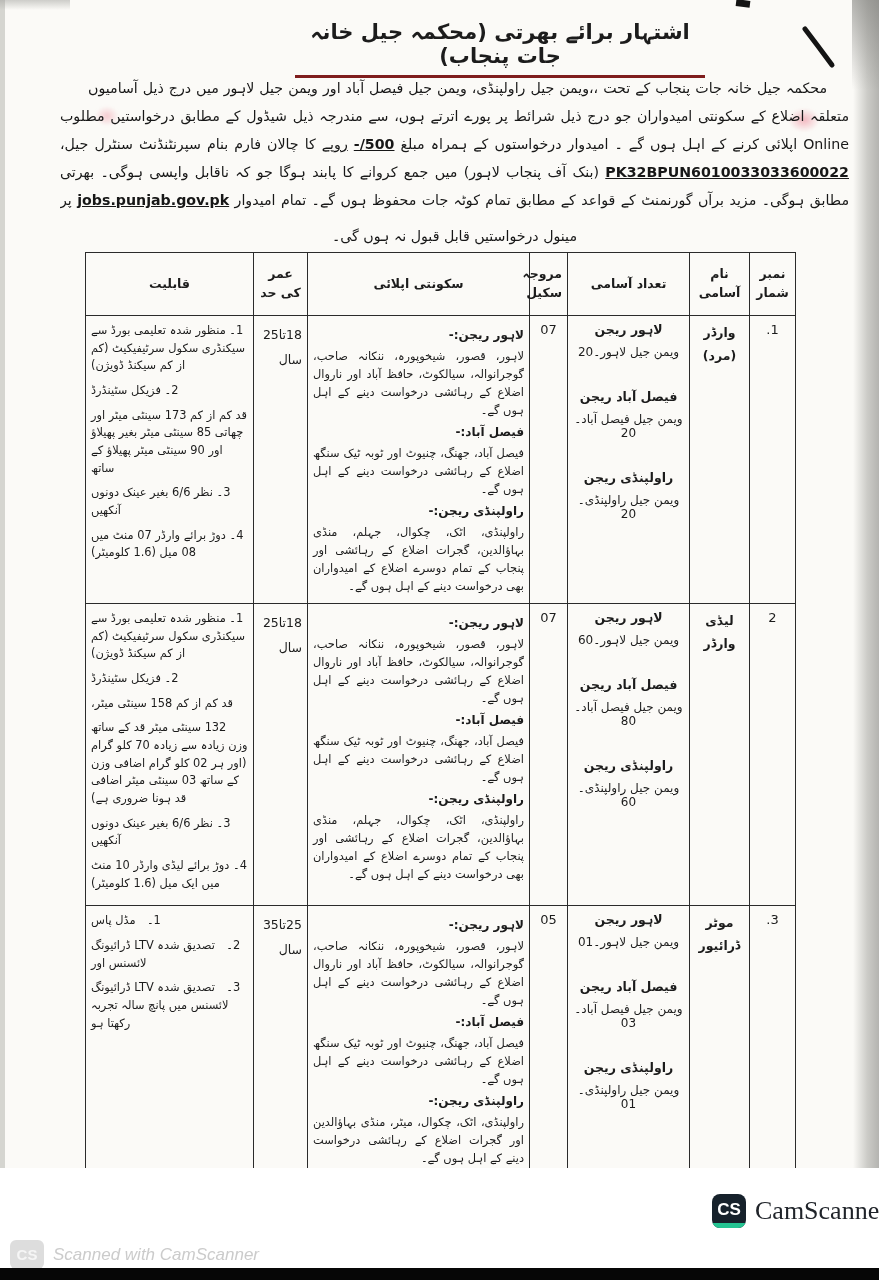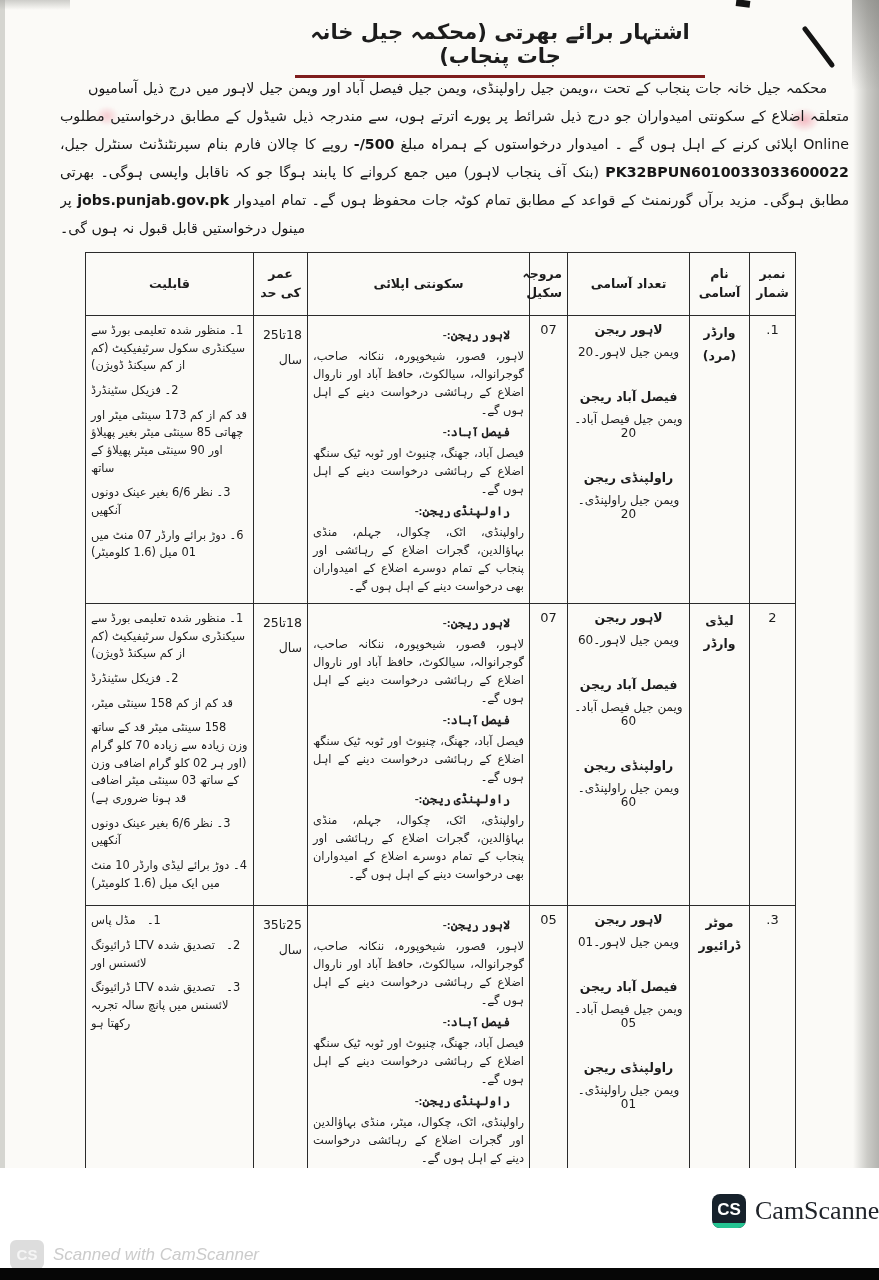--- a/index.html
+++ b/index.html
@@ -23,41 +23,41 @@
   .smudge.s2{left:95px;top:106px;width:24px;height:20px;
     background:radial-gradient(ellipse,rgba(236,128,146,.4),rgba(236,128,146,0) 70%);}
   
   .title-wrap{left:295px;top:20px;width:410px;text-align:center;}
   .title{display:inline-block;font-size:21px;font-weight:bold;direction:rtl;
     border-bottom:3px solid #7f1d1d;padding:0 6px 7px 6px;}
   
   .intro{left:60px;top:74px;width:789px;direction:rtl;font-size:14.2px;line-height:28px;color:#171717;}
   .pline{height:28px;white-space:nowrap;text-align:justify;}
   .pline.pjust{text-align:justify;text-align-last:justify;white-space:normal;overflow:hidden;}
-  .pline.plast{text-align:left;white-space:normal;}
+  .pline.plast{text-align:center;white-space:normal;margin-top:8px;}
   .latin{font-family:"DejaVu Sans",sans-serif;}
-  .u{}
+  .u{text-decoration:underline;}
   .b{font-weight:bold;}
   .ind1{padding:0 22px 0 28px;}
   
   table.jobs{left:85px;top:252px;position:absolute;width:710px;border-collapse:collapse;
     table-layout:fixed;direction:rtl;background:transparent;}
   table.jobs th,table.jobs td{border:1.6px solid #2b2b2b;vertical-align:top;padding:6px 5px;}
   table.jobs th{font-size:12.5px;font-weight:bold;text-align:center;vertical-align:middle;
     height:50px;line-height:1.5;}
   tr.r1{height:288px;} tr.r2{height:286px;} tr.r3{height:276px;}
   td.serial{text-align:center;font-size:13px;padding-top:10px;}
   td.post{text-align:center;font-size:12.5px;font-weight:bold;padding-top:10px;line-height:1.8;}
   td.vac{text-align:center;font-size:12px;padding-top:8px;}
   .vgroup{margin-bottom:30px;}
   .vregion{font-weight:bold;font-size:12.5px;margin-bottom:8px;}
   .vjail{font-size:12px;}
   td.scale{text-align:center;font-size:13px;padding-top:10px;margin-top:48px;}
   td.dist{font-size:11.4px;line-height:1.58;text-align:justify;padding:8px 8px;}
-  .dhead{font-weight:bold;font-size:12px;margin:4px 14px 2px;font-family:Liberation Serif, serif;}
+  .dhead{font-weight:bold;font-size:12px;margin:4px 0 2px;}
   .dtext{margin-bottom:2px;}
   td.age{text-align:right;font-size:12.5px;padding-top:10px;line-height:2;}
   td.qual{font-size:11.4px;line-height:1.55;text-align:left;padding:8px 7px;}
   .qitem{margin-bottom:7px;}
   
   .footer-band{left:0;top:1168px;width:879px;height:100px;background:#ffffff;}
   .cam-logo{left:712px;top:1194px;display:flex;align-items:center;gap:9px;}
   .cs-badge{width:34px;height:34px;background:#16212b;border-radius:8px;position:relative;overflow:hidden;
     display:flex;align-items:center;justify-content:center;}
   .cs-badge span{color:#ffffff;font-weight:bold;font-size:17px;font-family:"Liberation Sans",sans-serif;
@@ -148,72 +148,72 @@
           <div class="dtext">فیصل آباد، جھنگ، چنیوٹ اور ٹوبہ ٹیک سنگھ اضلاع کے رہائشی درخواست دینے کے اہل ہوں گے۔</div>
           <div class="dhead">راولپنڈی ریجن:-</div>
           <div class="dtext">راولپنڈی، اٹک، چکوال، جہلم، منڈی بہاؤالدین، گجرات اضلاع کے رہائشی اور پنجاب کے تمام دوسرے اضلاع کے امیدواران بھی درخواست دینے کے اہل ہوں گے۔</div>
         </td>
         <td class="age">18تا25 سال</td>
         <td class="qual">
           <div class="qitem">1۔ منظور شدہ تعلیمی بورڈ سے سیکنڈری سکول سرٹیفیکیٹ (کم از کم سیکنڈ ڈویژن)</div>
           <div class="qitem">2۔ فزیکل سٹینڈرڈ</div>
           <div class="qitem">قد کم از کم 173 سینٹی میٹر اور چھاتی 85 سینٹی میٹر بغیر پھیلاؤ اور 90 سینٹی میٹر پھیلاؤ کے ساتھ</div>
           <div class="qitem">3۔ نظر 6/6 بغیر عینک دونوں آنکھیں</div>
-          <div class="qitem">6۔ دوڑ برائے وارڈر 07 منٹ میں 01 میل (1.6 کلومیٹر)</div>
+          <div class="qitem">4۔ دوڑ برائے وارڈر 07 منٹ میں 08 میل (1.6 کلومیٹر)</div>
         </td>
       </tr>
 
       <tr class="r2">
         <td class="serial" dir="ltr">2</td>
         <td class="post">لیڈی وارڈر</td>
         <td class="vac">
           <div class="vgroup">
               <div class="vregion">لاہور ریجن</div>
               <div class="vjail">ویمن جیل لاہور۔60</div>
             </div>
           <div class="vgroup">
               <div class="vregion">فیصل آباد ریجن</div>
-              <div class="vjail">ویمن جیل فیصل آباد۔60</div>
+              <div class="vjail">ویمن جیل فیصل آباد۔80</div>
             </div>
           <div class="vgroup">
               <div class="vregion">راولپنڈی ریجن</div>
               <div class="vjail">ویمن جیل راولپنڈی۔60</div>
             </div>
         </td>
         <td class="scale">07</td>
         <td class="dist">
           <div class="dhead">لاہور ریجن:-</div>
           <div class="dtext">لاہور، قصور، شیخوپورہ، ننکانہ صاحب، گوجرانوالہ، سیالکوٹ، حافظ آباد اور ناروال اضلاع کے رہائشی درخواست دینے کے اہل ہوں گے۔</div>
           <div class="dhead">فیصل آباد:-</div>
           <div class="dtext">فیصل آباد، جھنگ، چنیوٹ اور ٹوبہ ٹیک سنگھ اضلاع کے رہائشی درخواست دینے کے اہل ہوں گے۔</div>
           <div class="dhead">راولپنڈی ریجن:-</div>
           <div class="dtext">راولپنڈی، اٹک، چکوال، جہلم، منڈی بہاؤالدین، گجرات اضلاع کے رہائشی اور پنجاب کے تمام دوسرے اضلاع کے امیدواران بھی درخواست دینے کے اہل ہوں گے۔</div>
         </td>
         <td class="age">18تا25 سال</td>
         <td class="qual">
           <div class="qitem">1۔ منظور شدہ تعلیمی بورڈ سے سیکنڈری سکول سرٹیفیکیٹ (کم از کم سیکنڈ ڈویژن)</div>
           <div class="qitem">2۔ فزیکل سٹینڈرڈ</div>
           <div class="qitem">قد کم از کم 158 سینٹی میٹر،</div>
-          <div class="qitem">158 سینٹی میٹر قد کے ساتھ وزن زیادہ سے زیادہ 70 کلو گرام (اور ہر 02 کلو گرام اضافی وزن کے ساتھ 03 سینٹی میٹر اضافی قد ہونا ضروری ہے)</div>
+          <div class="qitem">132 سینٹی میٹر قد کے ساتھ وزن زیادہ سے زیادہ 70 کلو گرام (اور ہر 02 کلو گرام اضافی وزن کے ساتھ 03 سینٹی میٹر اضافی قد ہونا ضروری ہے)</div>
           <div class="qitem">3۔ نظر 6/6 بغیر عینک دونوں آنکھیں</div>
           <div class="qitem">4۔ دوڑ برائے لیڈی وارڈر 10 منٹ میں ایک میل (1.6 کلومیٹر)</div>
         </td>
       </tr>
 
       <tr class="r3">
         <td class="serial" dir="ltr">.3</td>
         <td class="post">موٹر ڈرائیور</td>
         <td class="vac">
           <div class="vgroup">
               <div class="vregion">لاہور ریجن</div>
               <div class="vjail">ویمن جیل لاہور۔01</div>
             </div>
           <div class="vgroup">
               <div class="vregion">فیصل آباد ریجن</div>
-              <div class="vjail">ویمن جیل فیصل آباد۔05</div>
+              <div class="vjail">ویمن جیل فیصل آباد۔03</div>
             </div>
           <div class="vgroup">
               <div class="vregion">راولپنڈی ریجن</div>
               <div class="vjail">ویمن جیل راولپنڈی۔01</div>
             </div>
         </td>
         <td class="scale">05</td>
         <td class="dist">
           <div class="dhead">لاہور ریجن:-</div>
           <div class="dtext">لاہور، قصور، شیخوپورہ، ننکانہ صاحب، گوجرانوالہ، سیالکوٹ، حافظ آباد اور ناروال اضلاع کے رہائشی درخواست دینے کے اہل ہوں گے۔</div>

